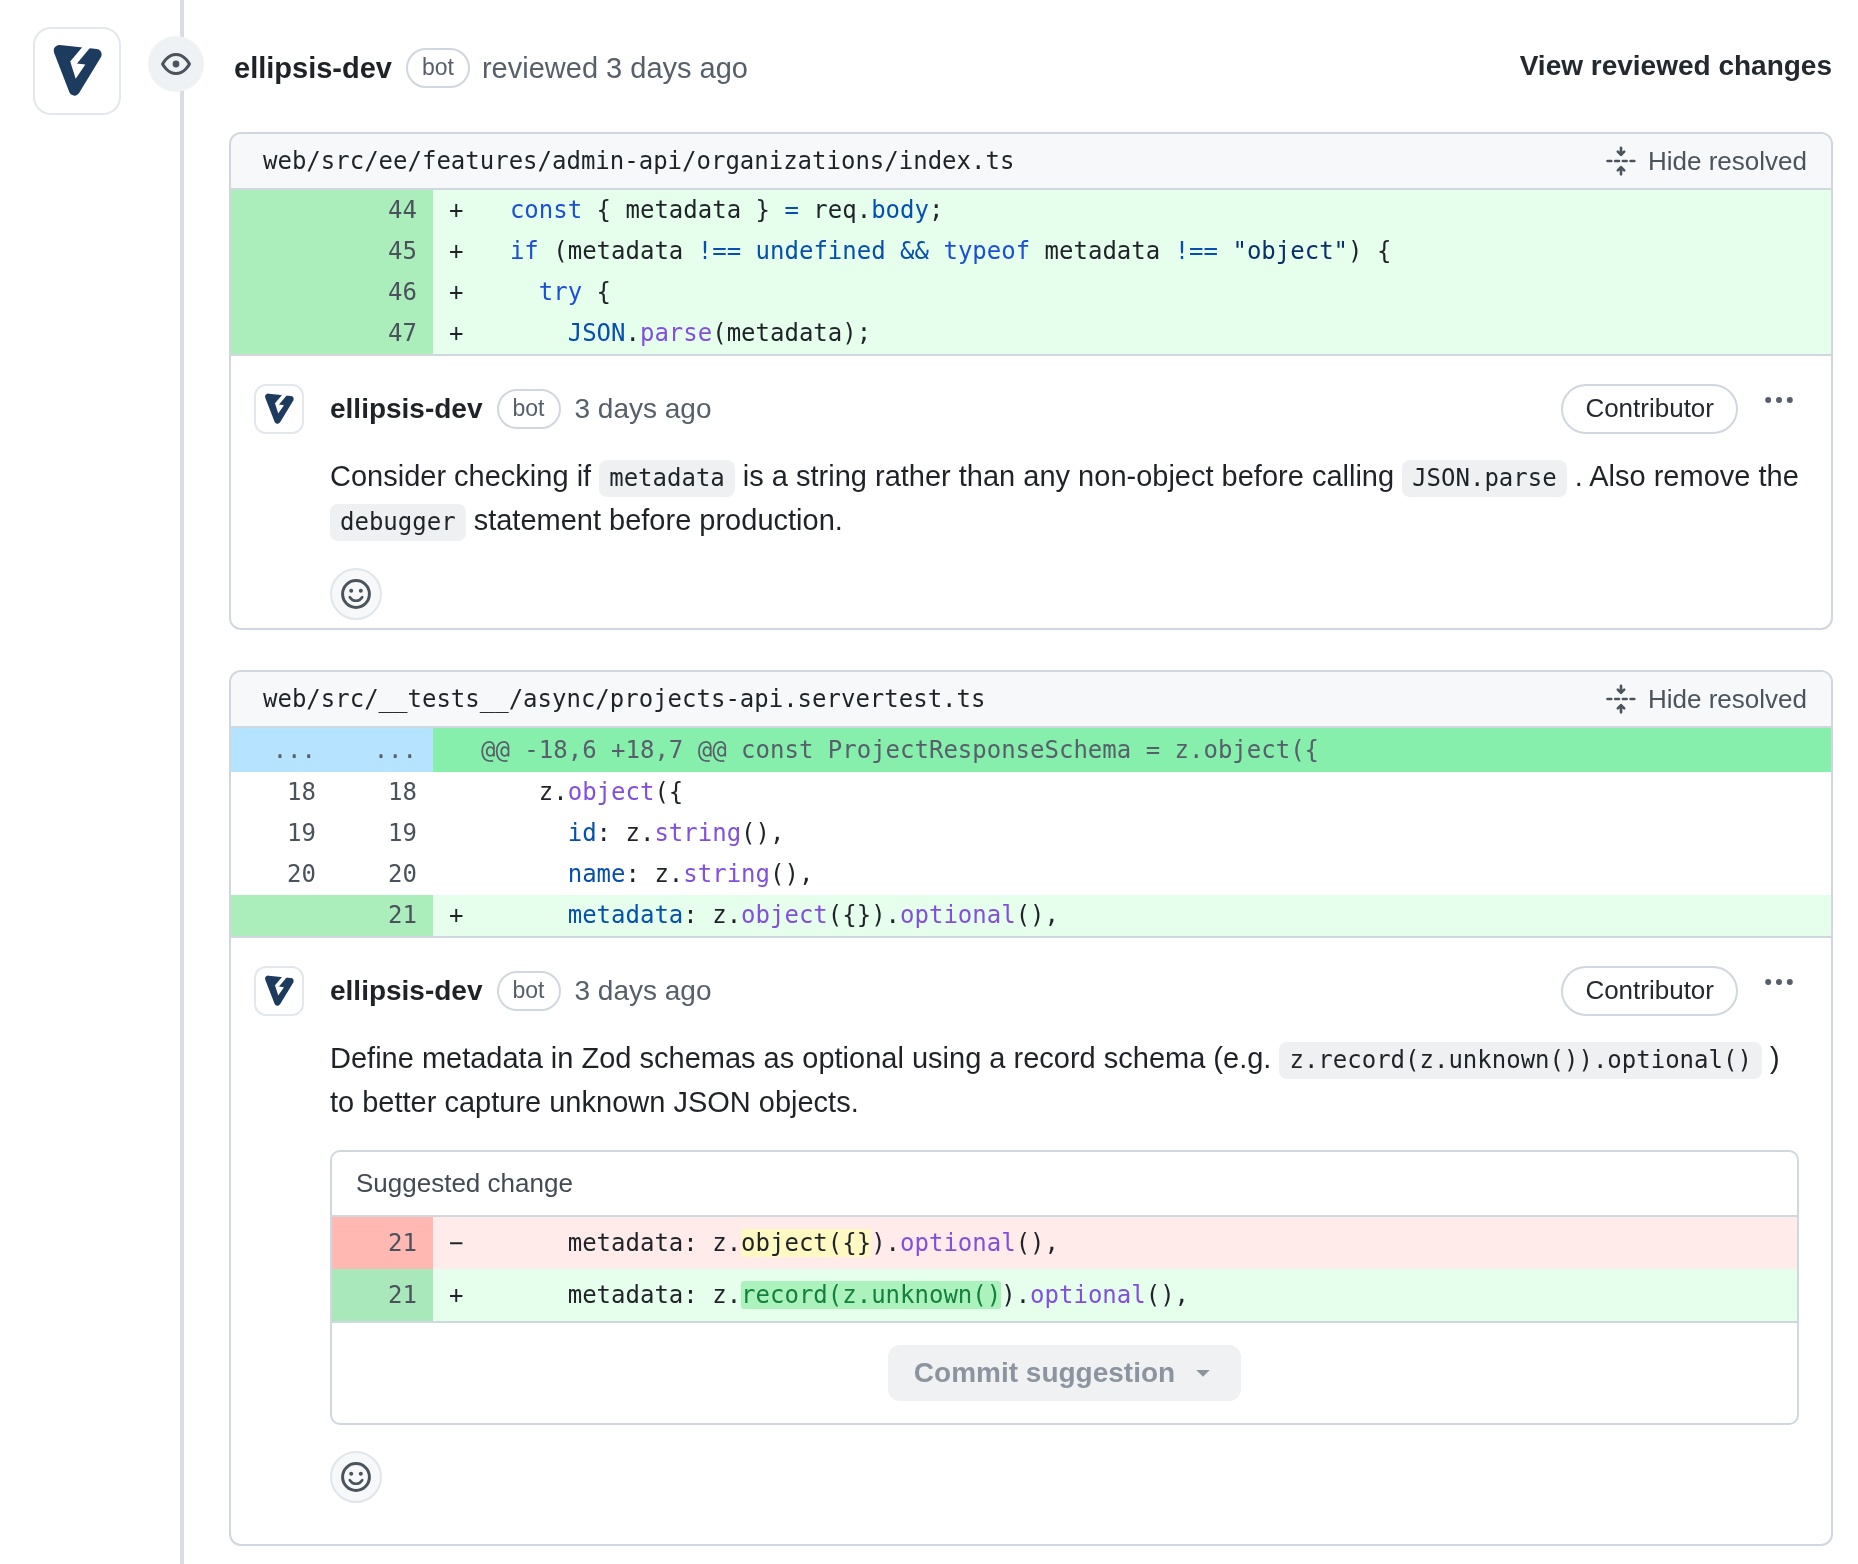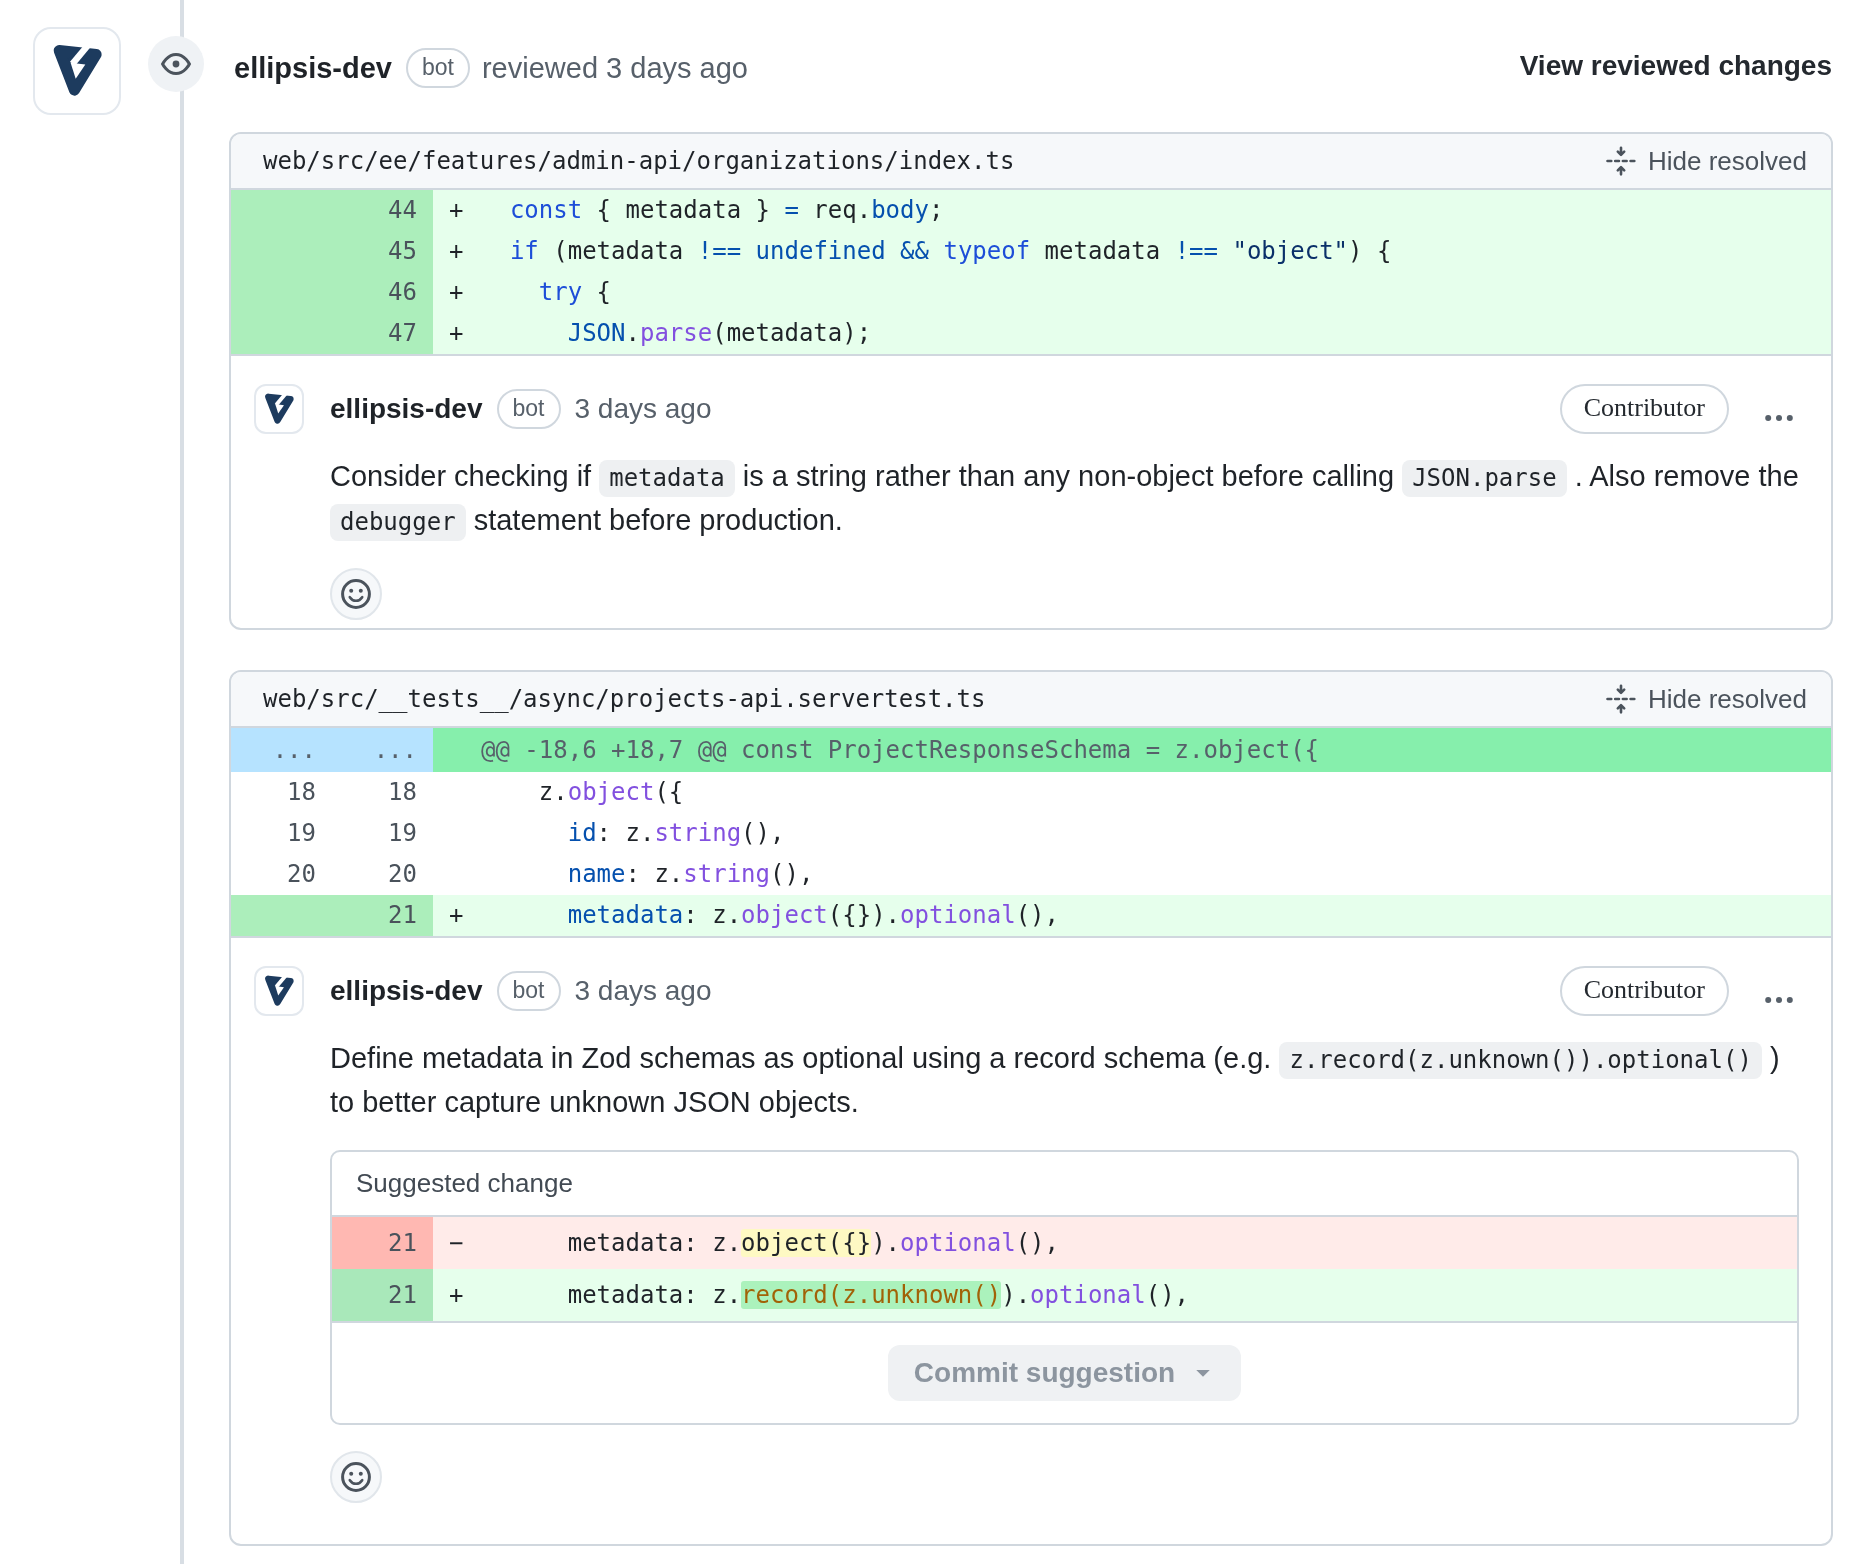--- a/index.html
+++ b/index.html
@@ -58,33 +58,33 @@
   .srow.del .gut { background:#ffb8b2; }
   .srow.del .sgn, .srow.del .code { background:#ffebe9; }
   .srow.sadd .gut { background:#a9e8ba; }
   .srow.sadd .sgn, .srow.sadd .code { background:#e6ffec; }
 
   
   .tok-p { color:#1f2328; } .tok-k { color:#1d4ed8; } .tok-f { color:#8250df; }
   .tok-v { color:#0550ae; } .tok-o { color:#0550ae; } .tok-s { color:#0a3069; }
   .tok-h { color:#57606a; }
   .tok-x { color:#1f2328; background:#fef9c3; border-radius:3px; }
-  .tok-y { color:#a16207; background:#abf2bc; border-radius:3px; }
+  .tok-y { color:#15803d; background:#abf2bc; border-radius:3px; }
 
   
   .comment { position:relative; padding:28px 32px 36px 23px; border-top:2px solid #d0d7de; }
   .card-2 .comment { padding-bottom:48px; }
   .cmt-head { display:flex; align-items:center; }
   .small-avatar { width:50px; height:50px; border:2px solid #e3e8ee; border-radius:12px; background:#fff;
     display:flex; align-items:center; justify-content:center; flex:none; }
   .small-avatar svg { width:38px; height:38px; }
   .cmt-name { font-size:28px; font-weight:bold; margin-left:26px; }
   .cmt-head .pill { margin-left:14px; }
   .cmt-time { font-size:28px; color:#57606a; margin-left:14px; }
-  .cmt-head-right { margin-left:auto; display:flex; align-items:flex-end; gap:30px;font-family:Liberation Serif, serif; }
+  .cmt-head-right { margin-left:auto; display:flex; align-items:flex-start; gap:21px; }
   .role-pill { display:inline-block; border:2px solid #d0d7de; border-radius:999px; color:#24292f;
     font-size:26px; line-height:1; padding:9px 22px 11px; background:#fff; }
   .kebab { width:40px; height:32px; display:flex; align-items:center; justify-content:center; cursor:pointer; }
   .kebab svg { width:32px; height:32px; }
   .cmt-content { margin-left:76px; }
   .cmt-body { margin-top:20px; font-size:29px; line-height:1.52; color:#1f2328; max-width:1475px; }
   .chip { font-family:"DejaVu Sans Mono","Liberation Mono",monospace; font-size:24px; background:#eef0f2;
     border-radius:8px; padding:4px 10px 5px; white-space:nowrap; }
   .emoji-btn { margin-top:26px; margin-left:76px; width:52px; height:52px; border-radius:50%;
     background:#f6f8fa; border:2px solid #e1e6eb; display:flex; align-items:center; justify-content:center; cursor:pointer; }

